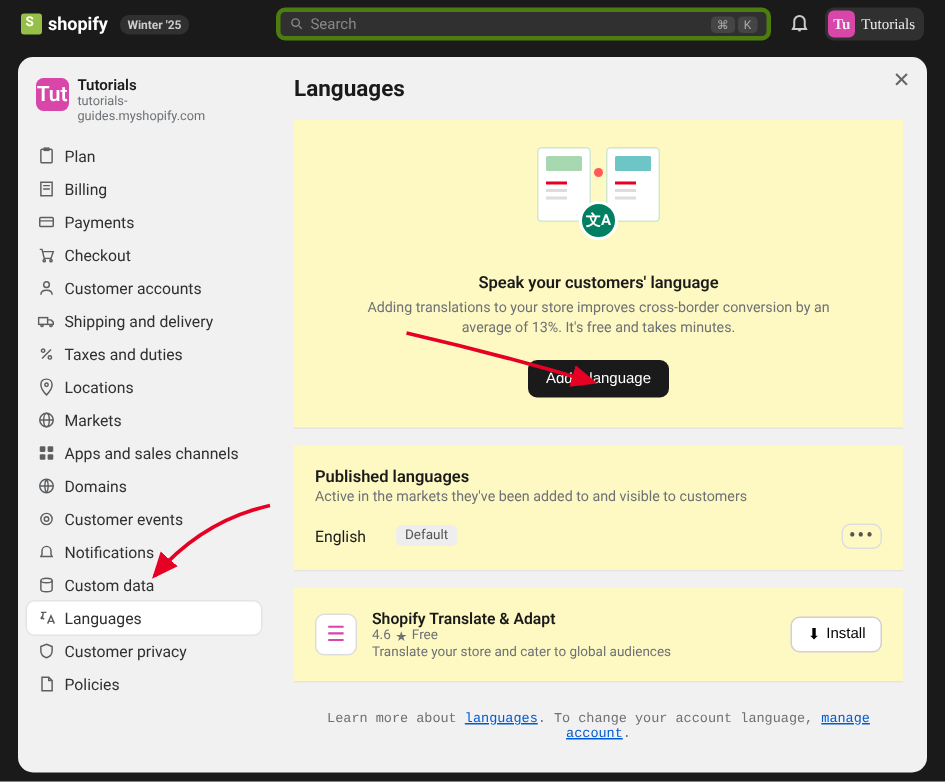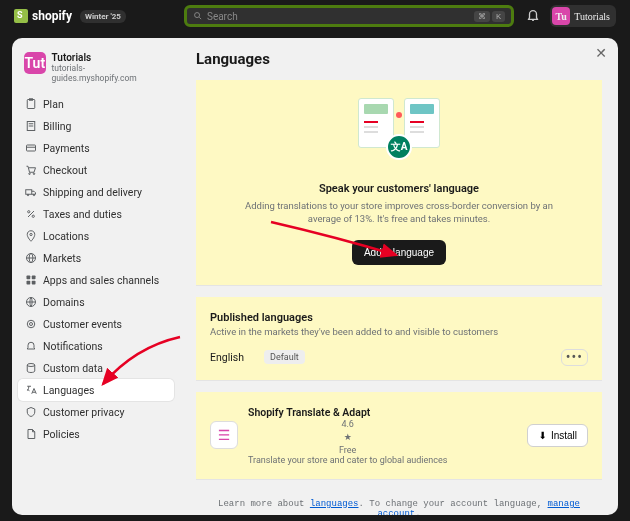--- a/index.html
+++ b/index.html
@@ -58,21 +58,21 @@
 .section-title { font-size: 11px; font-weight: 600; color: #1a1a1a; margin-bottom: 2px; }
 .section-sub { font-size: 9.5px; color: #6d7175; margin-bottom: 12px; }
 .lang-row { display: flex; align-items: center; gap: 20px; }
 .lang-name { font-size: 10.5px; color: #1a1a1a; }
 .pill { background: #eee; color: #555; font-size: 9px; padding: 2px 6px; border-radius: 4px; }
 .dots { margin-left: auto; color: #555; font-size: 14px; letter-spacing: 1px; cursor: pointer; padding: 4px; border: 1px solid #ddd; border-radius: 6px; line-height: 0.5; }
 
 .app-card { display: flex; align-items: center; gap: 10px; }
 .app-icon { width: 28px; height: 28px; background: #fff; border: 1px solid #ddd; border-radius: 6px; display: flex; align-items: center; justify-content: center; color: #d946aa; font-size: 14px; }
 .app-info h4 { font-size: 10.5px; font-weight: 600; color: #1a1a1a; }
-.app-meta { font-size: 9px; color: #6d7175; display: flex; align-items: center; gap: 3px; flex-direction: column; }
+.app-meta { font-size: 9px; color: #6d7175; display: flex; align-items: center; gap: 3px; }
 .app-desc { font-size: 9px; color: #6d7175; }
 .btn-install { margin-left: auto; background: #fff; border: 1px solid #d0d0d0; padding: 5px 10px; border-radius: 6px; font-size: 10px; display: flex; align-items: center; gap: 4px; cursor: pointer; }
 
 .footer-text { text-align: center; font-size: 9px; color: #6d7175; padding: 8px 0 12px; font-family: Liberation Mono, monospace; }
 .footer-text a { color: #005bd3; text-decoration: underline; }
 
 
 .arrow1 { position: absolute; left: 95px; top: 332px; z-index: 10; pointer-events: none; }
 .arrow2 { position: absolute; left: 266px; top: 217px; z-index: 10; pointer-events: none; }
 </style>
@@ -152,20 +152,29 @@
         </li>
       <li>
           <span class="ico">
             <svg viewBox="0 0 16 16" fill="none" stroke="currentColor" stroke-width="1.3">
               <path d="M2 3h2l2 8h6l2-6H5"></path>
               <circle cx="6" cy="13" r="1"></circle>
               <circle cx="12" cy="13" r="1"></circle>
             </svg>
           </span>
           <span>Checkout</span>
+        </li>
+      <li>
+          <span class="ico">
+            <svg viewBox="0 0 16 16" fill="none" stroke="currentColor" stroke-width="1.3">
+              <circle cx="8" cy="5" r="2.5"></circle>
+              <path d="M3 14c0-3 2-4 5-4s5 1 5 4"></path>
+            </svg>
+          </span>
+          <span>Customer accounts</span>
         </li>
       <li>
           <span class="ico">
             <svg viewBox="0 0 16 16" fill="none" stroke="currentColor" stroke-width="1.3">
               <rect x="1" y="5" width="8" height="6"></rect>
               <path d="M9 7h3l2 2v2H9"></path>
               <circle cx="4" cy="12" r="1"></circle>
               <circle cx="12" cy="12" r="1"></circle>
             </svg>
           </span>

